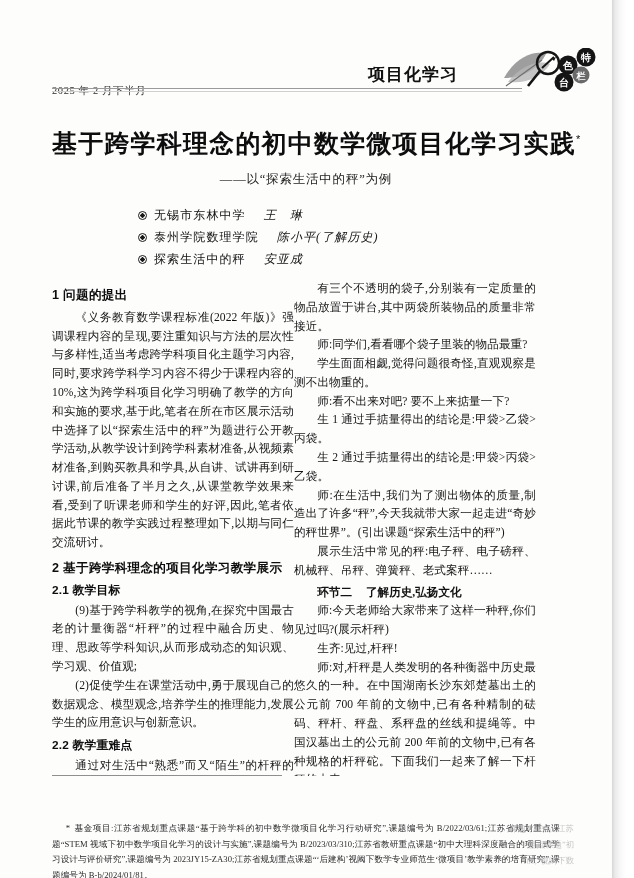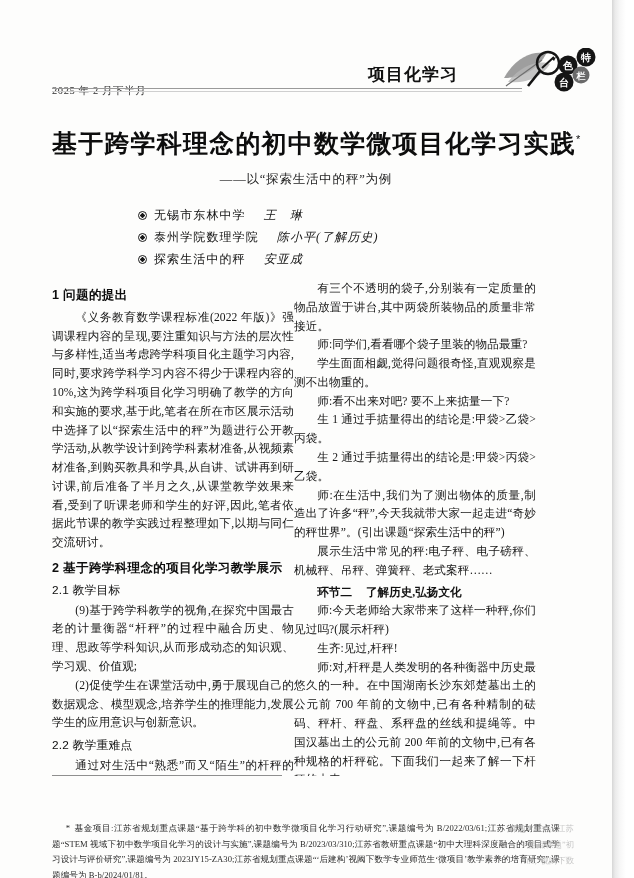--- a/index.html
+++ b/index.html
@@ -156,21 +156,21 @@
     font-size: 12.6px;
     font-weight: 700;
     letter-spacing: 0.3px;
     margin: 6px 0 4px 0;
     color: #0d0d0d;
     line-height: 1.5;
   }
   h3.sub-h {
     font-family: "Liberation Sans", "DejaVu Sans", sans-serif;
     font-size: 11.8px;
-    font-weight: 400;
+    font-weight: 700;
     letter-spacing: 0.2px;
     margin: 4px 0 2px 0;
     color: #0d0d0d;
     line-height: 1.5;
   }
   p.body-p {
     margin: 0;
     font-size: 11.6px;
     line-height: 1.62;
     text-align: justify;

